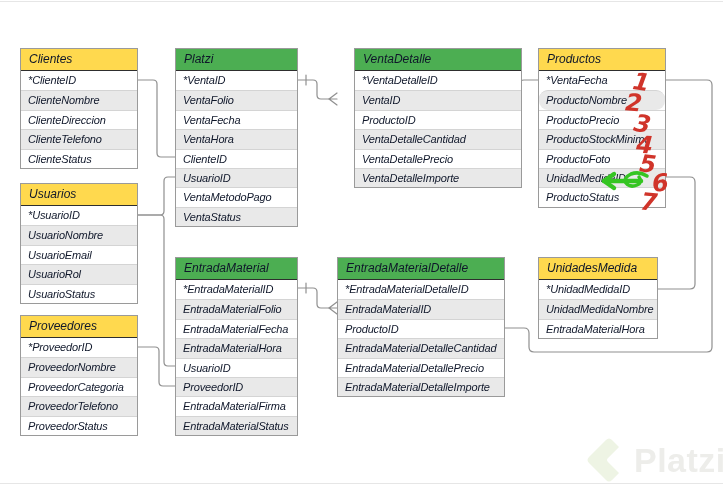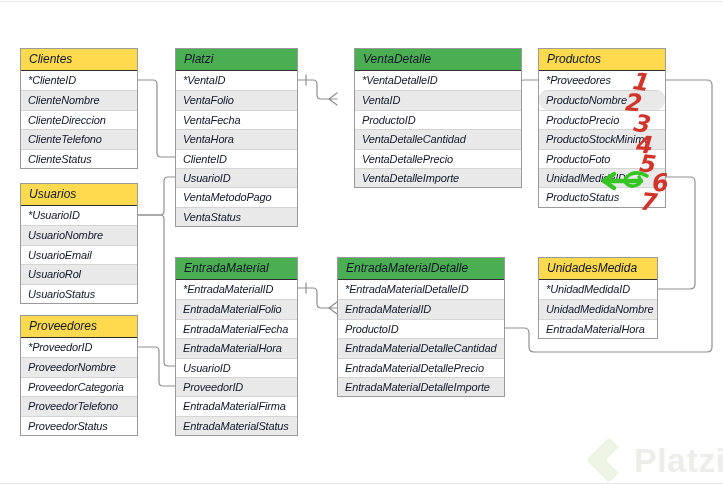--- a/index.html
+++ b/index.html
@@ -83,21 +83,21 @@
         <div class="thead" style="background: rgb(76, 174, 82);">VentaDetalle</div>
         <div class="trow">*VentaDetalleID</div>
         <div class="trow" style="background: rgb(233, 233, 233);">VentaID</div>
         <div class="trow">ProductoID</div>
         <div class="trow" style="background: rgb(233, 233, 233);">VentaDetalleCantidad</div>
         <div class="trow">VentaDetallePrecio</div>
         <div class="trow" style="background: rgb(233, 233, 233);">VentaDetalleImporte</div>
       </div>
       <div class="table" style="left: 538px; top: 48px; width: 128px; border-color: rgb(154, 154, 154);">
         <div class="thead" style="background: rgb(255, 217, 78);">Productos</div>
-        <div class="trow">*Proveedores</div>
+        <div class="trow">*VentaFecha</div>
         <div class="trow" style="background: rgb(233, 233, 233); border-radius: 9px;">ProductoNombre</div>
         <div class="trow">ProductoPrecio</div>
         <div class="trow" style="background: rgb(233, 233, 233);">ProductoStockMinimo</div>
         <div class="trow">ProductoFoto</div>
         <div class="trow" style="background: rgb(233, 233, 233);">UnidadMedidaID</div>
         <div class="trow">ProductoStatus</div>
       </div>
       <div class="table" style="left: 175px; top: 257px; width: 123px; border-color: rgb(154, 154, 154);">
         <div class="thead" style="background: rgb(76, 174, 82);">EntradaMaterial</div>
         <div class="trow">*EntradaMaterialID</div>

